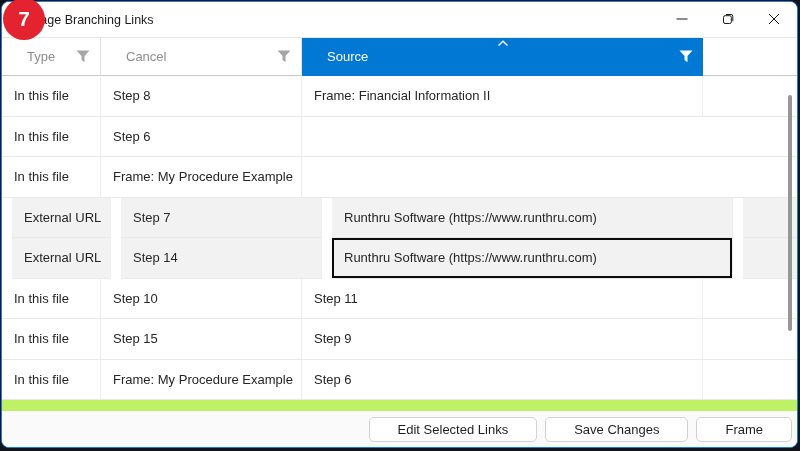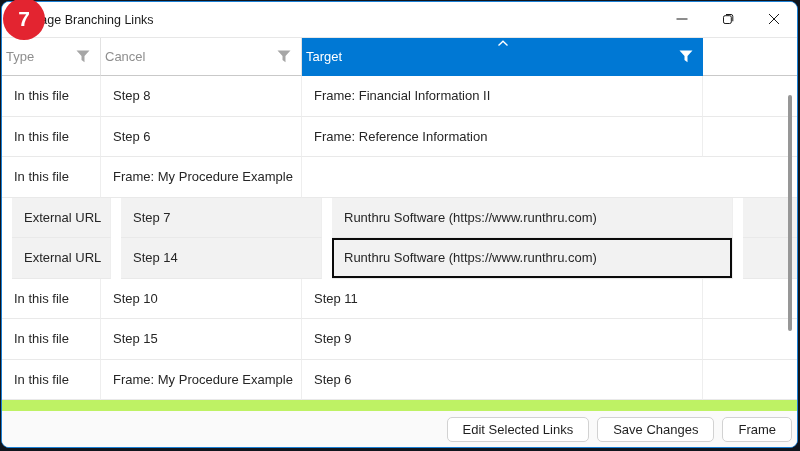--- a/index.html
+++ b/index.html
@@ -42,21 +42,21 @@
     width:42px; height:42px; border-radius:50%;
     background:#e32430;
     color:#fff; font-weight:bold; font-size:21px;
     display:flex; align-items:center; justify-content:center;
     z-index:20;
   }
   
   .gridhead { height:38px; flex:0 0 38px; display:flex; }
   .hcell {
     display:flex; align-items:center;
-    padding-left:4px;
+    padding-left:25px;
     font-size:13px; color:#8e8e8e;
     border-bottom:1px solid #c9c9c9;
     border-right:1px solid #e2e2e2;
     position:relative;
     background:#fff;
   }
   .hcell .funnel { margin-left:auto; margin-right:10px; display:flex; }
   .hcell.target {
     background:#0078d4; color:#ffffff;
     border-bottom-color:#0078d4; border-right:none;
@@ -87,21 +87,21 @@
   .cell.c-fill { border-right:none; padding-left:0; }
   .cell.focused { box-shadow:inset 0 0 0 2px #0a0a0a; }
   
   .footer {
     flex:1 1 auto;
     background:#fafafa;
     display:flex; align-items:center; justify-content:flex-end;
     gap:8px; padding-right:5px;
   }
   .btn {
-    height:25px; padding:0 15px;
+    height:25px; padding:0 28px;
     background:#ffffff;
     border:1px solid #d2d2d2;
     border-radius:5px;
     font-size:13px; color:#1f1f1f;
     display:flex; align-items:center;
     cursor:default;
   }
   
   .vscroll-thumb {
     position:absolute; top:93px; right:5px;
@@ -154,21 +154,21 @@
     </div>
     <div class="hcell c-source">
       <span>Cancel</span>
       <span class="funnel">
         <svg width="14" height="13" viewBox="0 0 14 13">
             <path d="M0.5 0.5 h13 l-5 5.6 v6.2 l-3 -2.3 v-3.9 z" fill="#a6a6a6"></path>
           </svg>
       </span>
     </div>
     <div class="hcell target c-target">
-      <span>Target</span>
+      <span>Source</span>
       <span class="sort-chevron">
         <svg width="12" height="7" viewBox="0 0 12 7">
             <path d="M1.5 5.5 L6 1.3 L10.5 5.5" stroke="#ffffff" stroke-width="1.4" fill="none"></path>
           </svg>
       </span>
       <span class="funnel">
         <svg width="14" height="13" viewBox="0 0 14 13">
             <path d="M0.5 0.5 h13 l-5 5.6 v6.2 l-3 -2.3 v-3.9 z" fill="#ffffff"></path>
           </svg>
       </span>
@@ -181,21 +181,20 @@
     <div class="row">
       <div class="cell c-type">In this file</div>
       <div class="cell c-source">Step 8</div>
       <div class="cell c-target">Frame: Financial Information II</div>
       <div class="cell c-fill"></div>
     </div>
 
     <div class="row">
       <div class="cell c-type">In this file</div>
       <div class="cell c-source">Step 6</div>
-      <div class="cell c-target">Frame: Reference Information</div>
       <div class="cell c-fill"></div>
     </div>
 
     <div class="row">
       <div class="cell c-type">In this file</div>
       <div class="cell c-source">Frame: My Procedure Example</div>
       <div class="cell c-fill"></div>
     </div>
 
     <div class="row selected">

